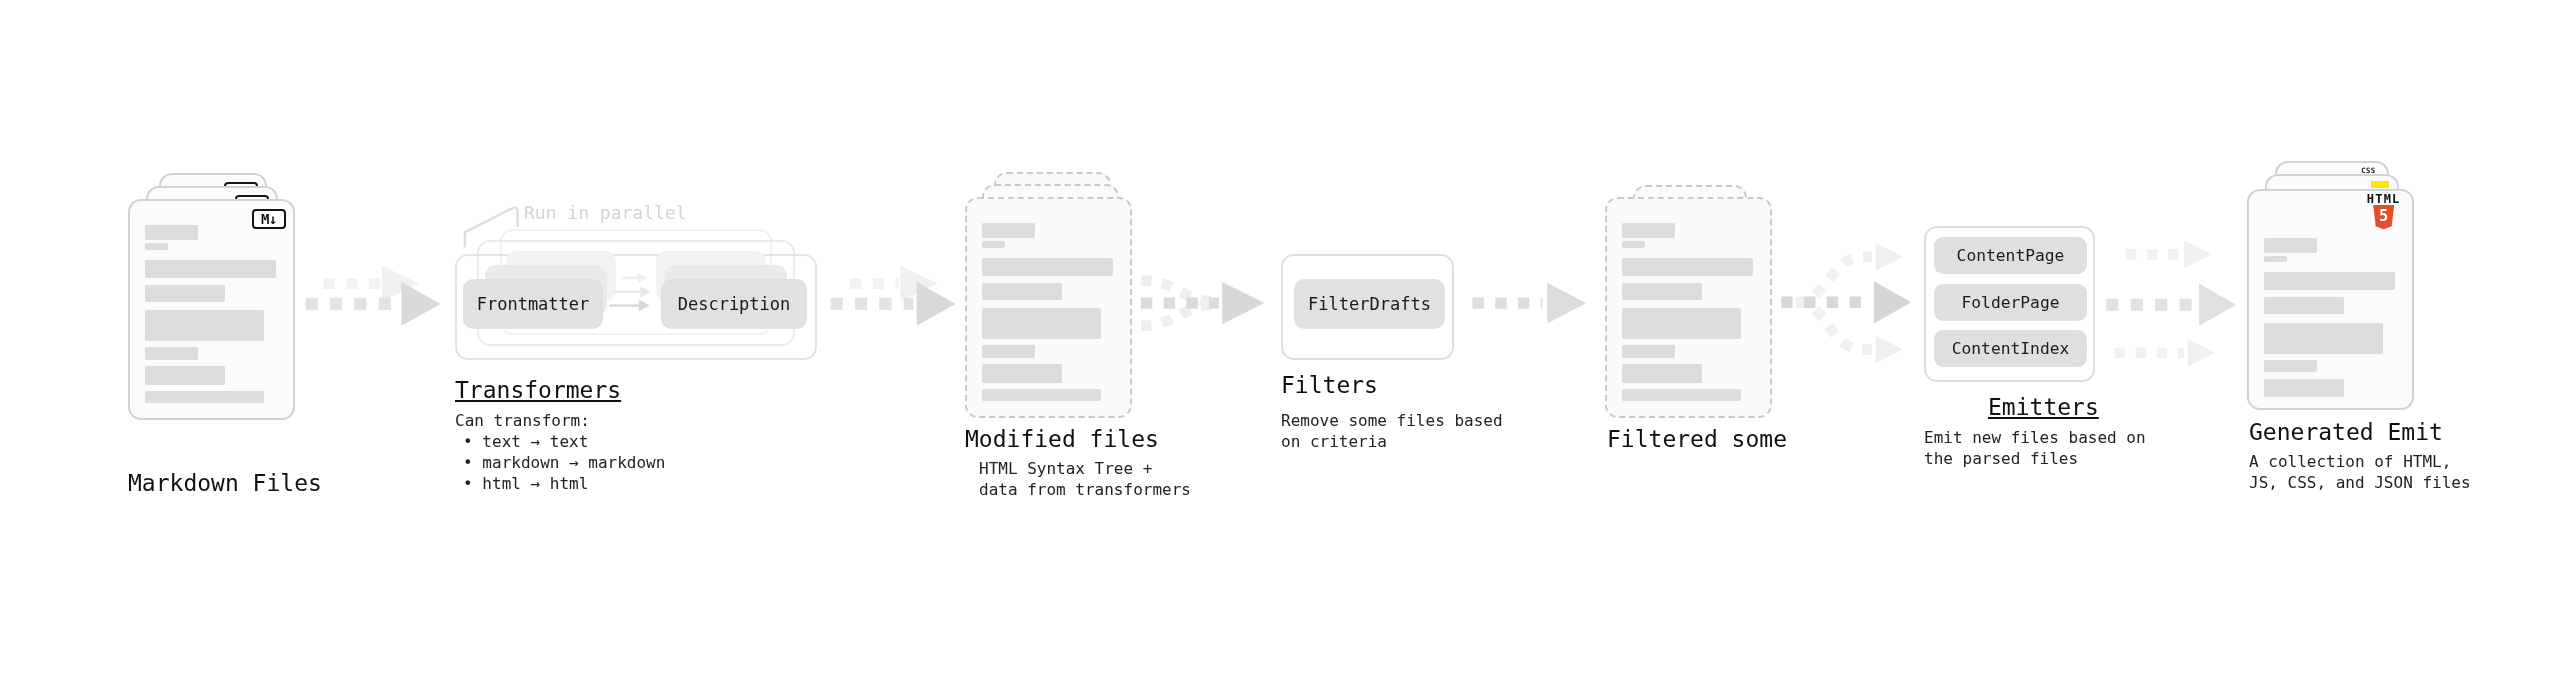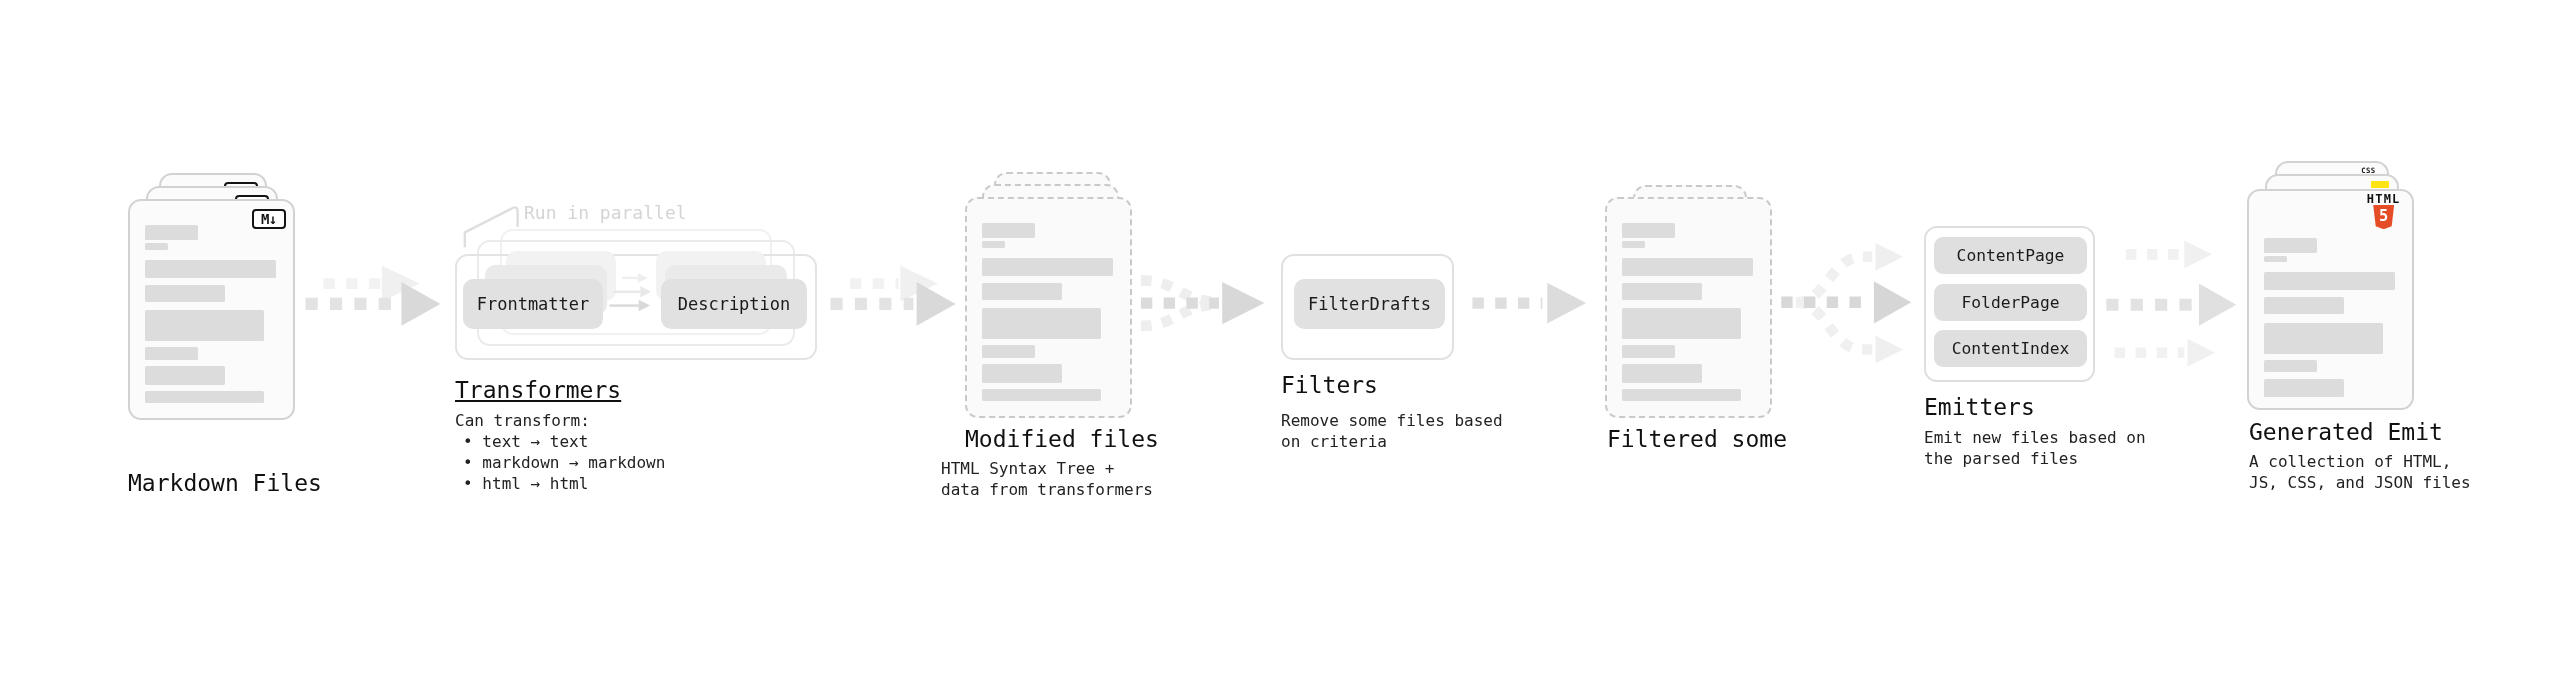--- a/index.html
+++ b/index.html
@@ -113,21 +113,21 @@
         <div class="bar b2"></div>
         <div class="bar b3"></div>
         <div class="bar b4"></div>
       <div class="bar b5"></div>
         <div class="bar b6"></div>
         <div class="bar b7"></div>
         <div class="bar b8"></div>
     </div>
   </div>
   <div class="stage-label z5" style="left:965px;top:426px;">Modified files</div>
-  <div class="stage-desc z5" style="left:941px;top:458px;">
+  <div class="stage-desc z5" style="left:979px;top:458px;">
     <div>HTML Syntax Tree +</div>
     <div>data from transformers</div>
   </div>
 
   <div class="outline-box z3" style="left:1281px;top:254px;width:173px;height:106px;border-color:#e0e0e0;"></div>
   <div class="chip z6" style="left:1294px;top:279px;width:151px;height:50px;">FilterDrafts</div>
   <div class="stage-label z5" style="left:1281px;top:372px;">Filters</div>
   <div class="stage-desc z5" style="left:1281px;top:410px;">
     <div>Remove some files based</div>
     <div>on criteria</div>
@@ -145,21 +145,21 @@
         <div class="bar b7"></div>
         <div class="bar b8"></div>
     </div>
   </div>
   <div class="stage-label z5" style="left:1607px;top:426px;">Filtered some</div>
 
   <div class="outline-box z3" style="left:1924px;top:226px;width:171px;height:156px;border-color:#dedede;"></div>
   <div class="chip emit-chip z6" style="left:1934px;top:237px;width:153px;height:37px;">ContentPage</div>
   <div class="chip emit-chip z6" style="left:1934px;top:284px;width:153px;height:37px;">FolderPage</div>
   <div class="chip emit-chip z6" style="left:1934px;top:330px;width:153px;height:37px;">ContentIndex</div>
-  <div class="stage-label z5" style="left:1924px;top:394px;">Emitters</div>
+  <div class="stage-label z5" style="left:1988px;top:394px;text-decoration:underline;">Emitters</div>
   <div class="stage-desc z5" style="left:1924px;top:427px;">
     <div>Emit new files based on</div>
     <div>the parsed files</div>
   </div>
 
   <div class="file-card z1" style="left:2275px;top:161px;width:114px;">
     <div class="css-icon">
       <div class="css-text">CSS</div>
       <div class="css-bar" style="background:#2760e6;"></div>
     </div>

